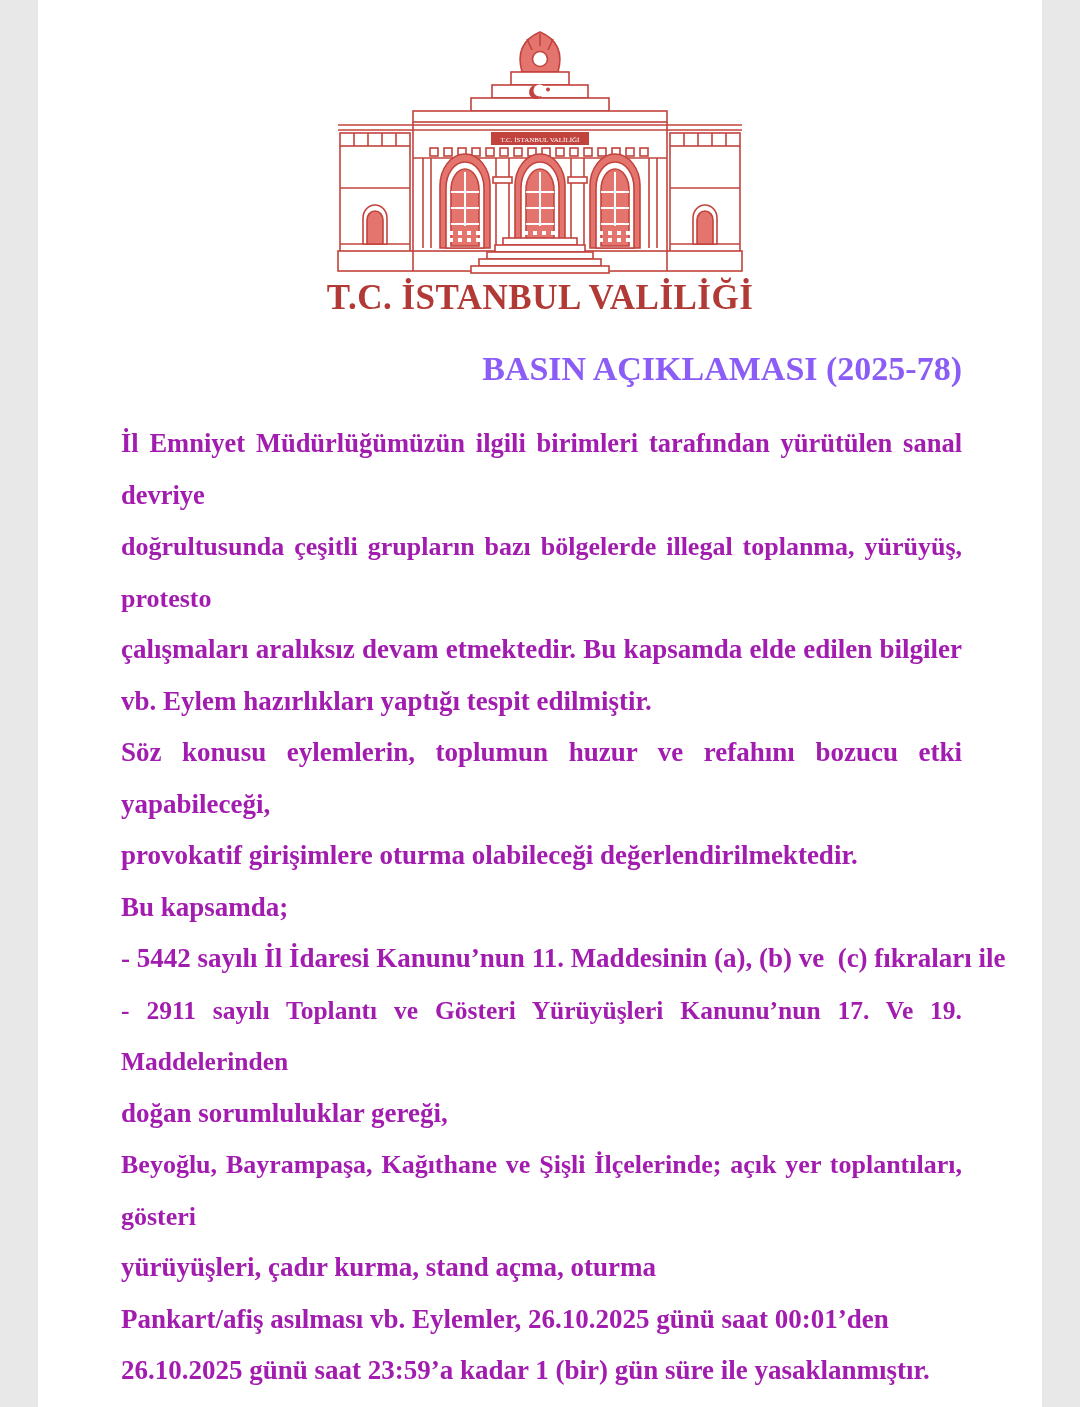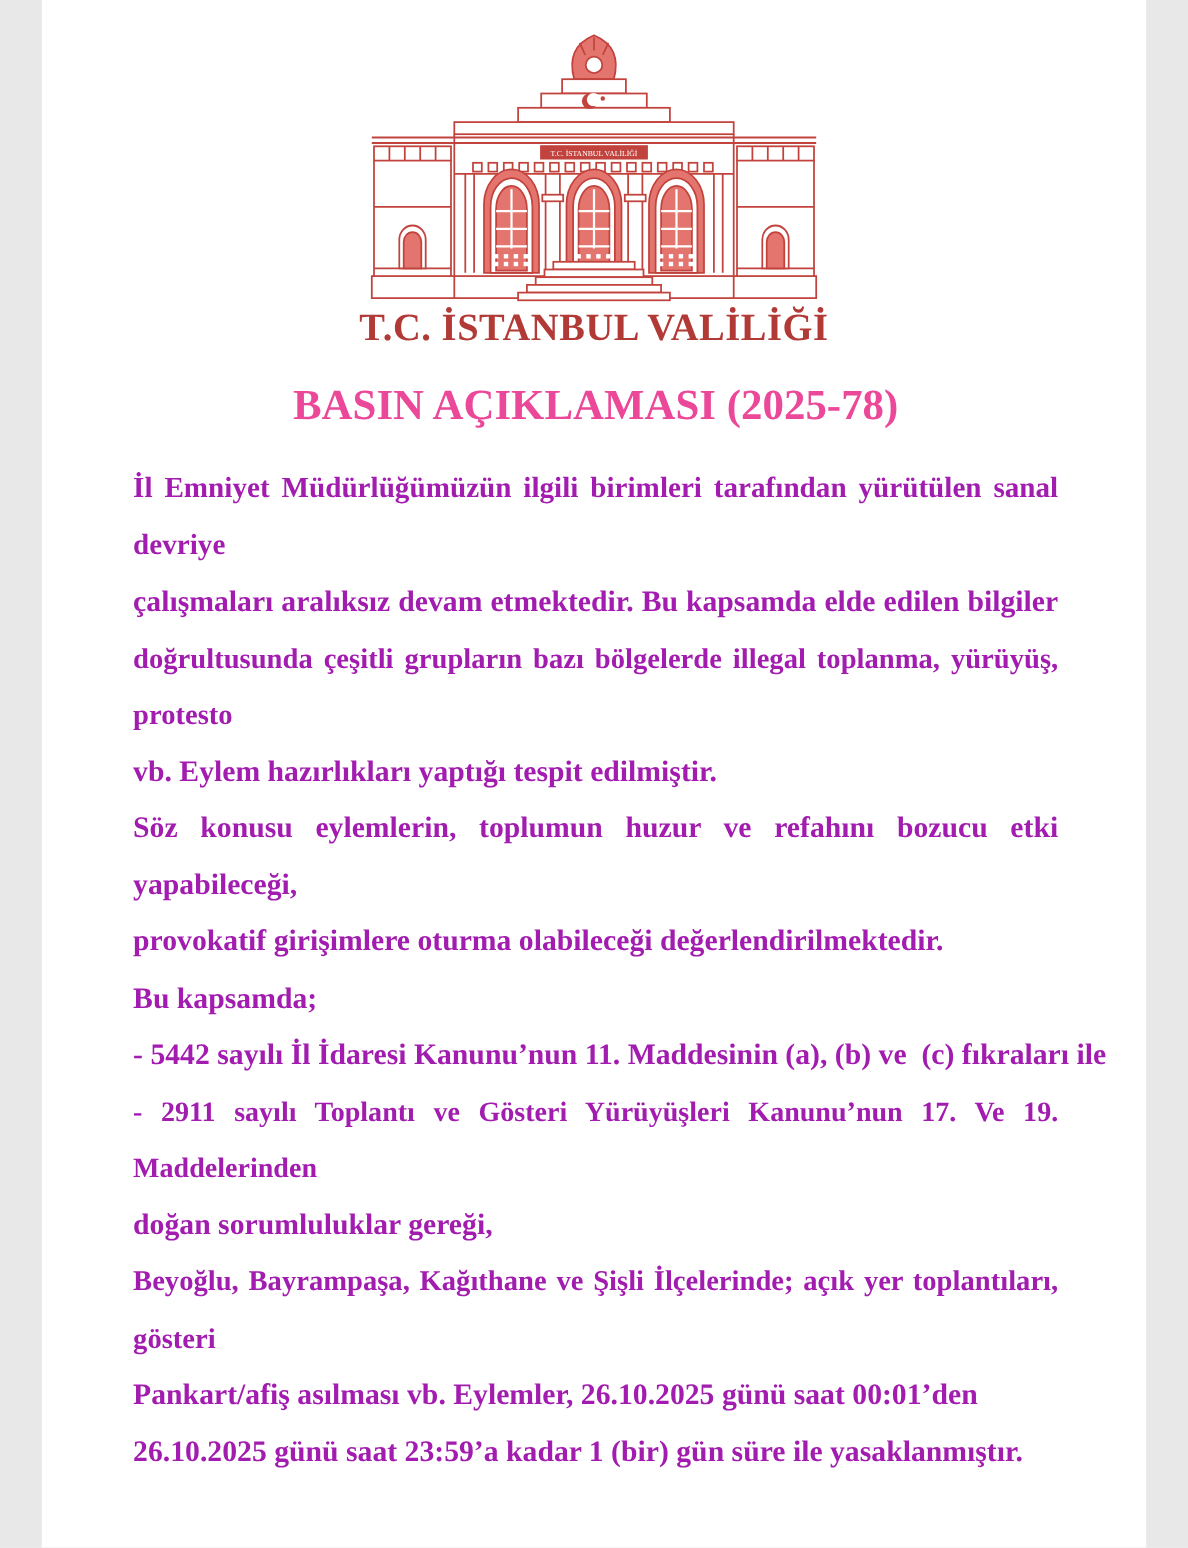--- a/index.html
+++ b/index.html
@@ -25,25 +25,25 @@
   h1.dept {
     margin:44px 80px 0 83px;
     font-size:34px;
     line-height:46px;
     font-weight:bold;
     text-align:center;
     color:#0d0d0d;
   }
   h2.rel-title {
     margin:28px 80px 0 83px;
-    font-size:39px;
+    font-size:34px;
     line-height:46px;
     font-weight:bold;
-    text-align:center;
-    color:#ec4899;
+    text-align:right;
+    color:#8b5cf6;
   }
   .body-text { margin:26px 80px 0 83px; }
   .line {
     font-size:27px;
     font-weight:bold;
     line-height:51.5px;
     white-space:pre;
     color:#a21caf;
   }
   .line.j {
@@ -231,29 +231,30 @@
         </g>
       </g>
     </svg>
     <div class="wordmark fit">T.C. İSTANBUL VALİLİĞİ</div>
   </header>
 
   <h2 class="rel-title fit">BASIN AÇIKLAMASI (2025-78)</h2>
 
   <main class="body-text">
       <div class="line j" style="font-size: 26.5px;">İl Emniyet Müdürlüğümüzün ilgili birimleri tarafından yürütülen sanal devriye</div>
+      <div class="line j" style="font-size: 26px;">doğrultusunda çeşitli grupların bazı bölgelerde illegal toplanma, yürüyüş, protesto</div>
       <div class="line j">çalışmaları aralıksız devam etmektedir. Bu kapsamda elde edilen bilgiler</div>
-      <div class="line j" style="font-size: 26px;">doğrultusunda çeşitli grupların bazı bölgelerde illegal toplanma, yürüyüş, protesto</div>
       <div class="line">vb. Eylem hazırlıkları yaptığı tespit edilmiştir.</div>
       <div class="line j">Söz konusu eylemlerin, toplumun huzur ve refahını bozucu etki yapabileceği,</div>
       <div class="line">provokatif girişimlere oturma olabileceği değerlendirilmektedir.</div>
       <div class="line">Bu kapsamda;</div>
       <div class="line">- 5442 sayılı İl İdaresi Kanunu’nun 11. Maddesinin (a), (b) ve  (c) fıkraları ile</div>
       <div class="line j" style="font-size: 25.5px;">- 2911 sayılı Toplantı ve Gösteri Yürüyüşleri Kanunu’nun 17. Ve 19. Maddelerinden</div>
       <div class="line">doğan sorumluluklar gereği,</div>
       <div class="line j" style="font-size: 26px;">Beyoğlu, Bayrampaşa, Kağıthane ve Şişli İlçelerinde; açık yer toplantıları, gösteri</div>
+      <div class="line">yürüyüşleri, çadır kurma, stand açma, oturma</div>
       <div class="line">Pankart/afiş asılması vb. Eylemler, 26.10.2025 günü saat 00:01’den</div>
       <div class="line">26.10.2025 günü saat 23:59’a kadar 1 (bir) gün süre ile yasaklanmıştır.</div>
     </main>
 
   <p class="closing fit">KAMUOYUNA SAYGIYLA DUYURULUR.</p>
 
 </div>
 
 </body></html>

